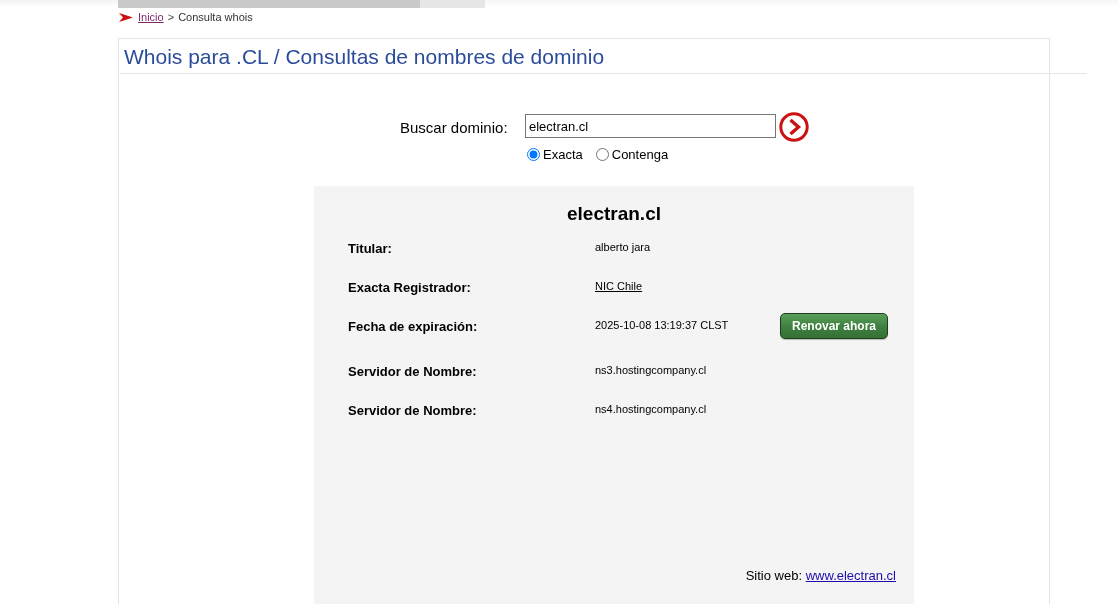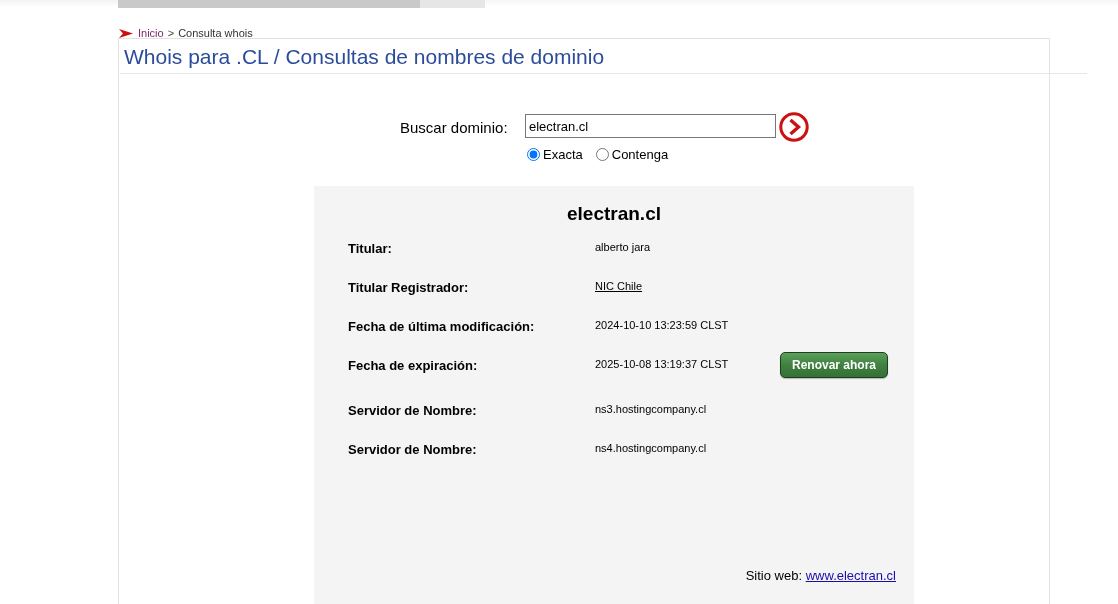--- a/index.html
+++ b/index.html
@@ -44,21 +44,21 @@
     position: absolute;
     left: 485px; top: 0;
     width: 633px; height: 7px;
     background: linear-gradient(to bottom, #f6f6f6, #ffffff);
   }
 
   
   #breadcrumb {
     position: absolute;
     left: 118px;
-    top: 24px;
+    top: 8px;
     height: 18px;
     display: flex;
     align-items: center;
     font-size: 11px;
     color: #333333;
     white-space: nowrap;
     justify-content: flex-end;
   }
   #breadcrumb .arrow-ico {
     display: inline-block;
@@ -316,29 +316,25 @@
     <div id="result-domain">electran.cl</div>
 
     <div id="rows-wrap">
 
       <div class="info-row">
         <span class="info-label">Titular:</span>
         <span class="info-value">alberto jara</span>
       </div>
 
       <div class="info-row">
-        <span class="info-label">Titular Registrador:</span>
+        <span class="info-label">Exacta Registrador:</span>
         <span class="info-value"><a class="reg-link" href="#">NIC Chile</a></span>
       </div>
 
 
-      <div class="info-row">
-        <span class="info-label">Fecha de última modificación:</span>
-        <span class="info-value">2024-10-10 13:23:59 CLST</span>
-      </div>
 
       <div class="info-row">
         <span class="info-label">Fecha de expiración:</span>
         <span class="info-value">2025-10-08 13:19:37 CLST</span>
         <button id="renew-btn">Renovar ahora</button>
       </div>
 
       <div class="ns-gap"></div>
 
       <div class="info-row">

